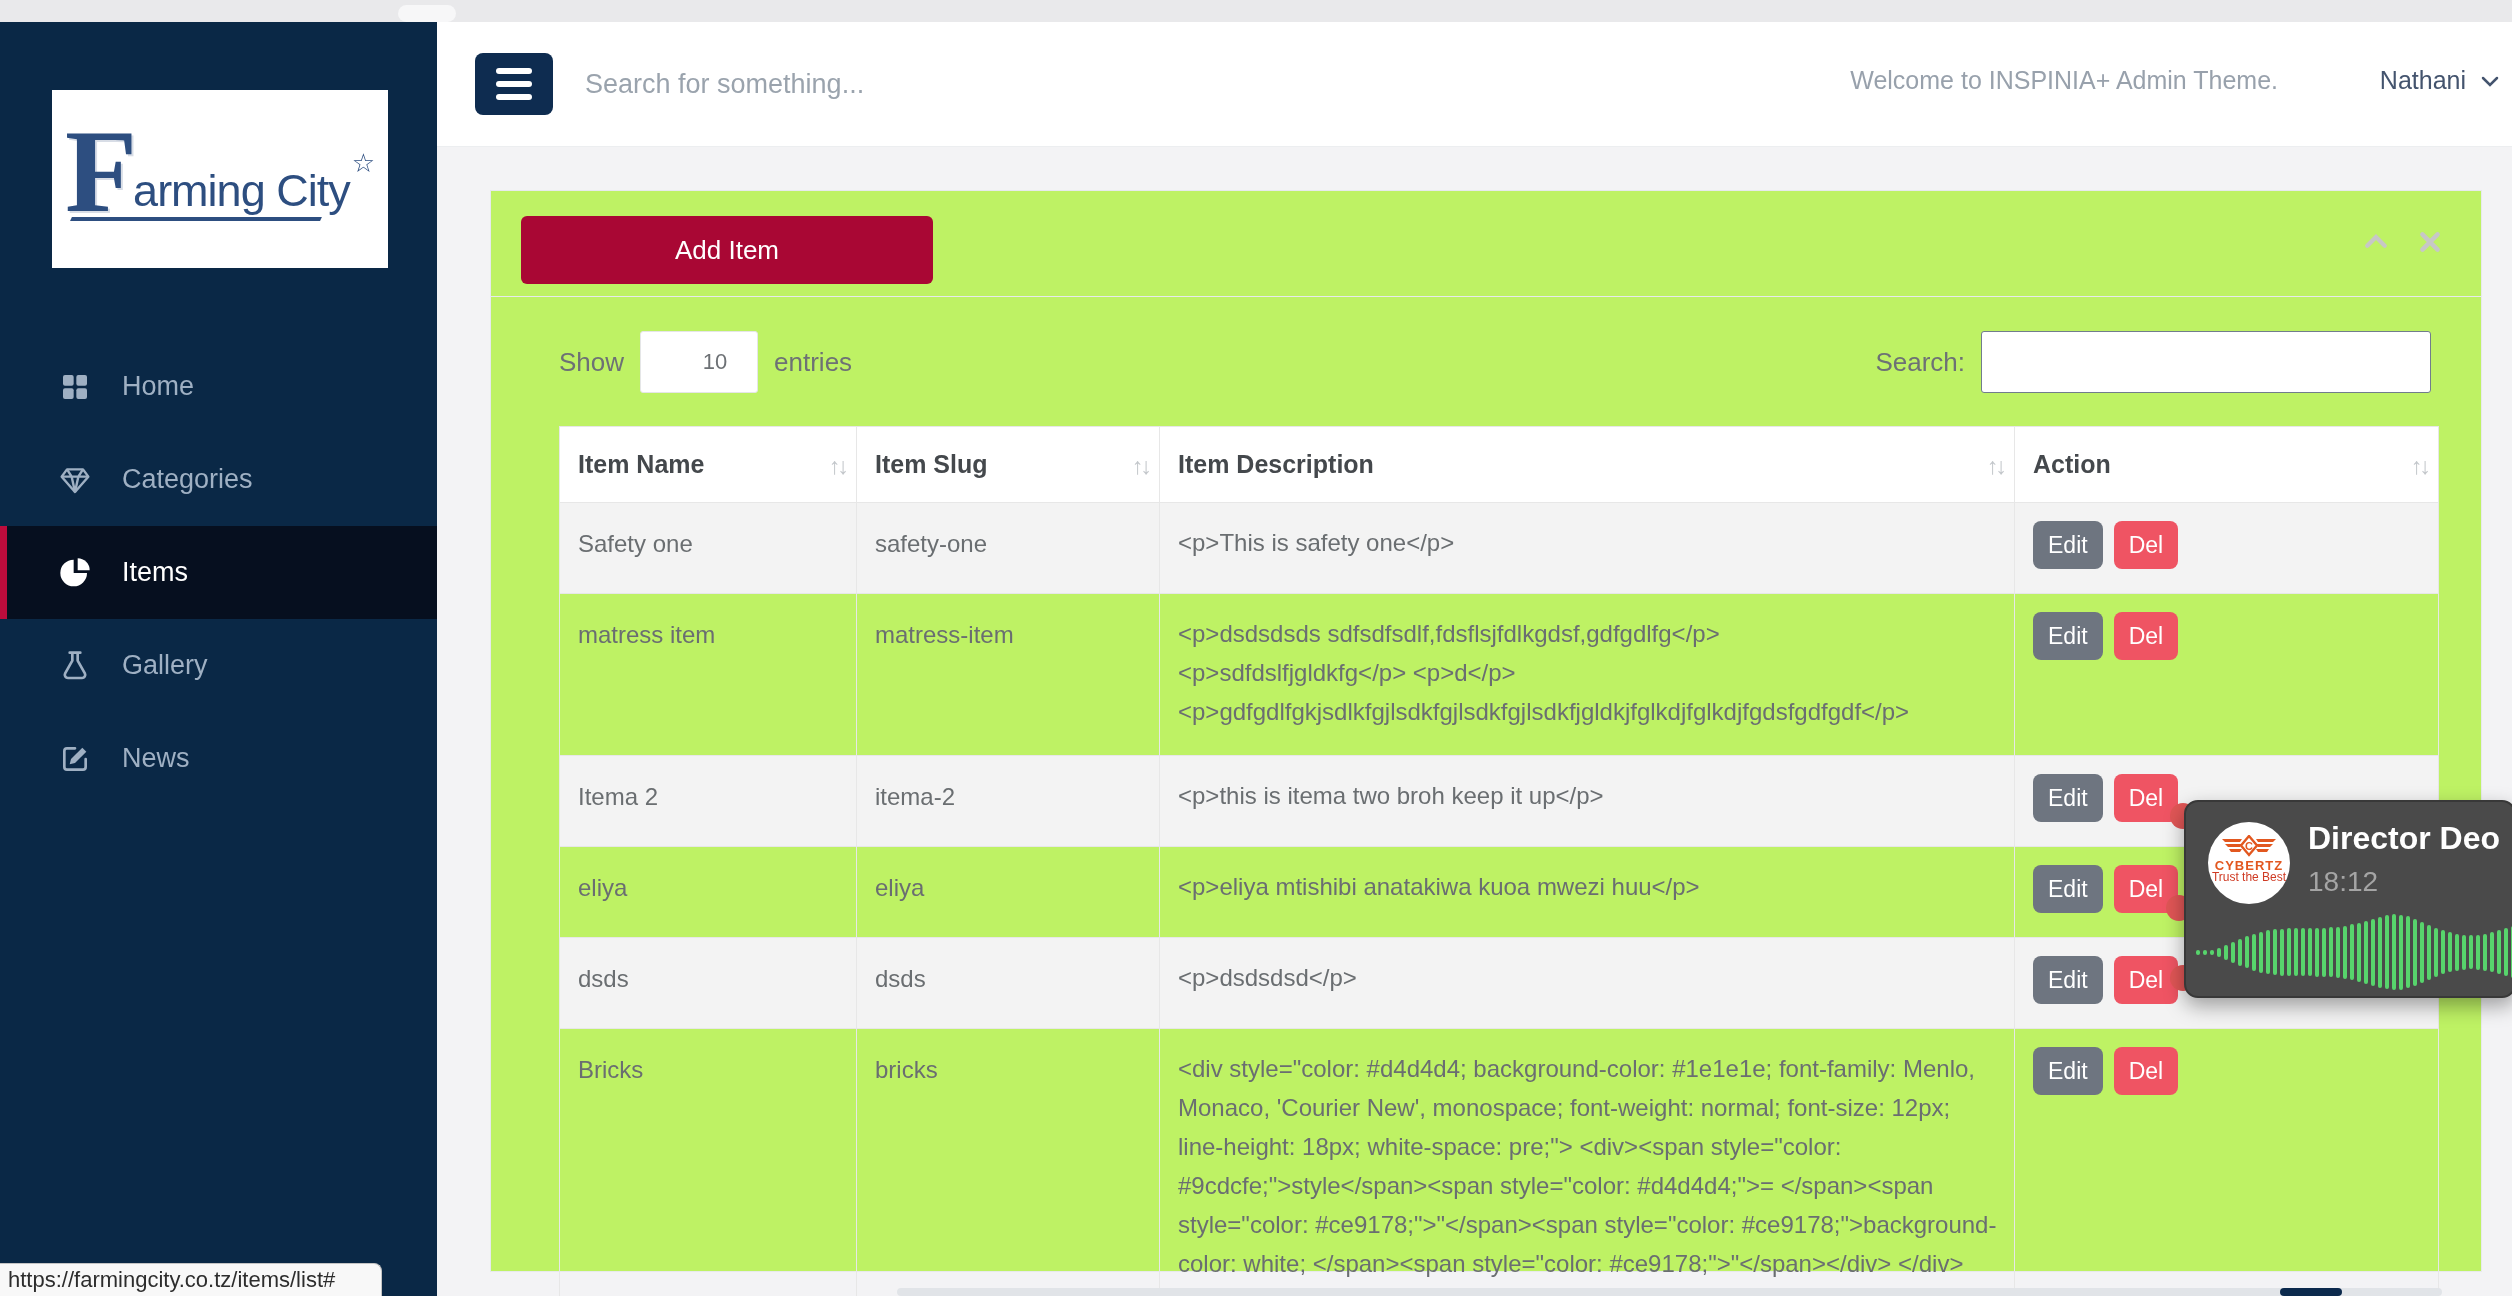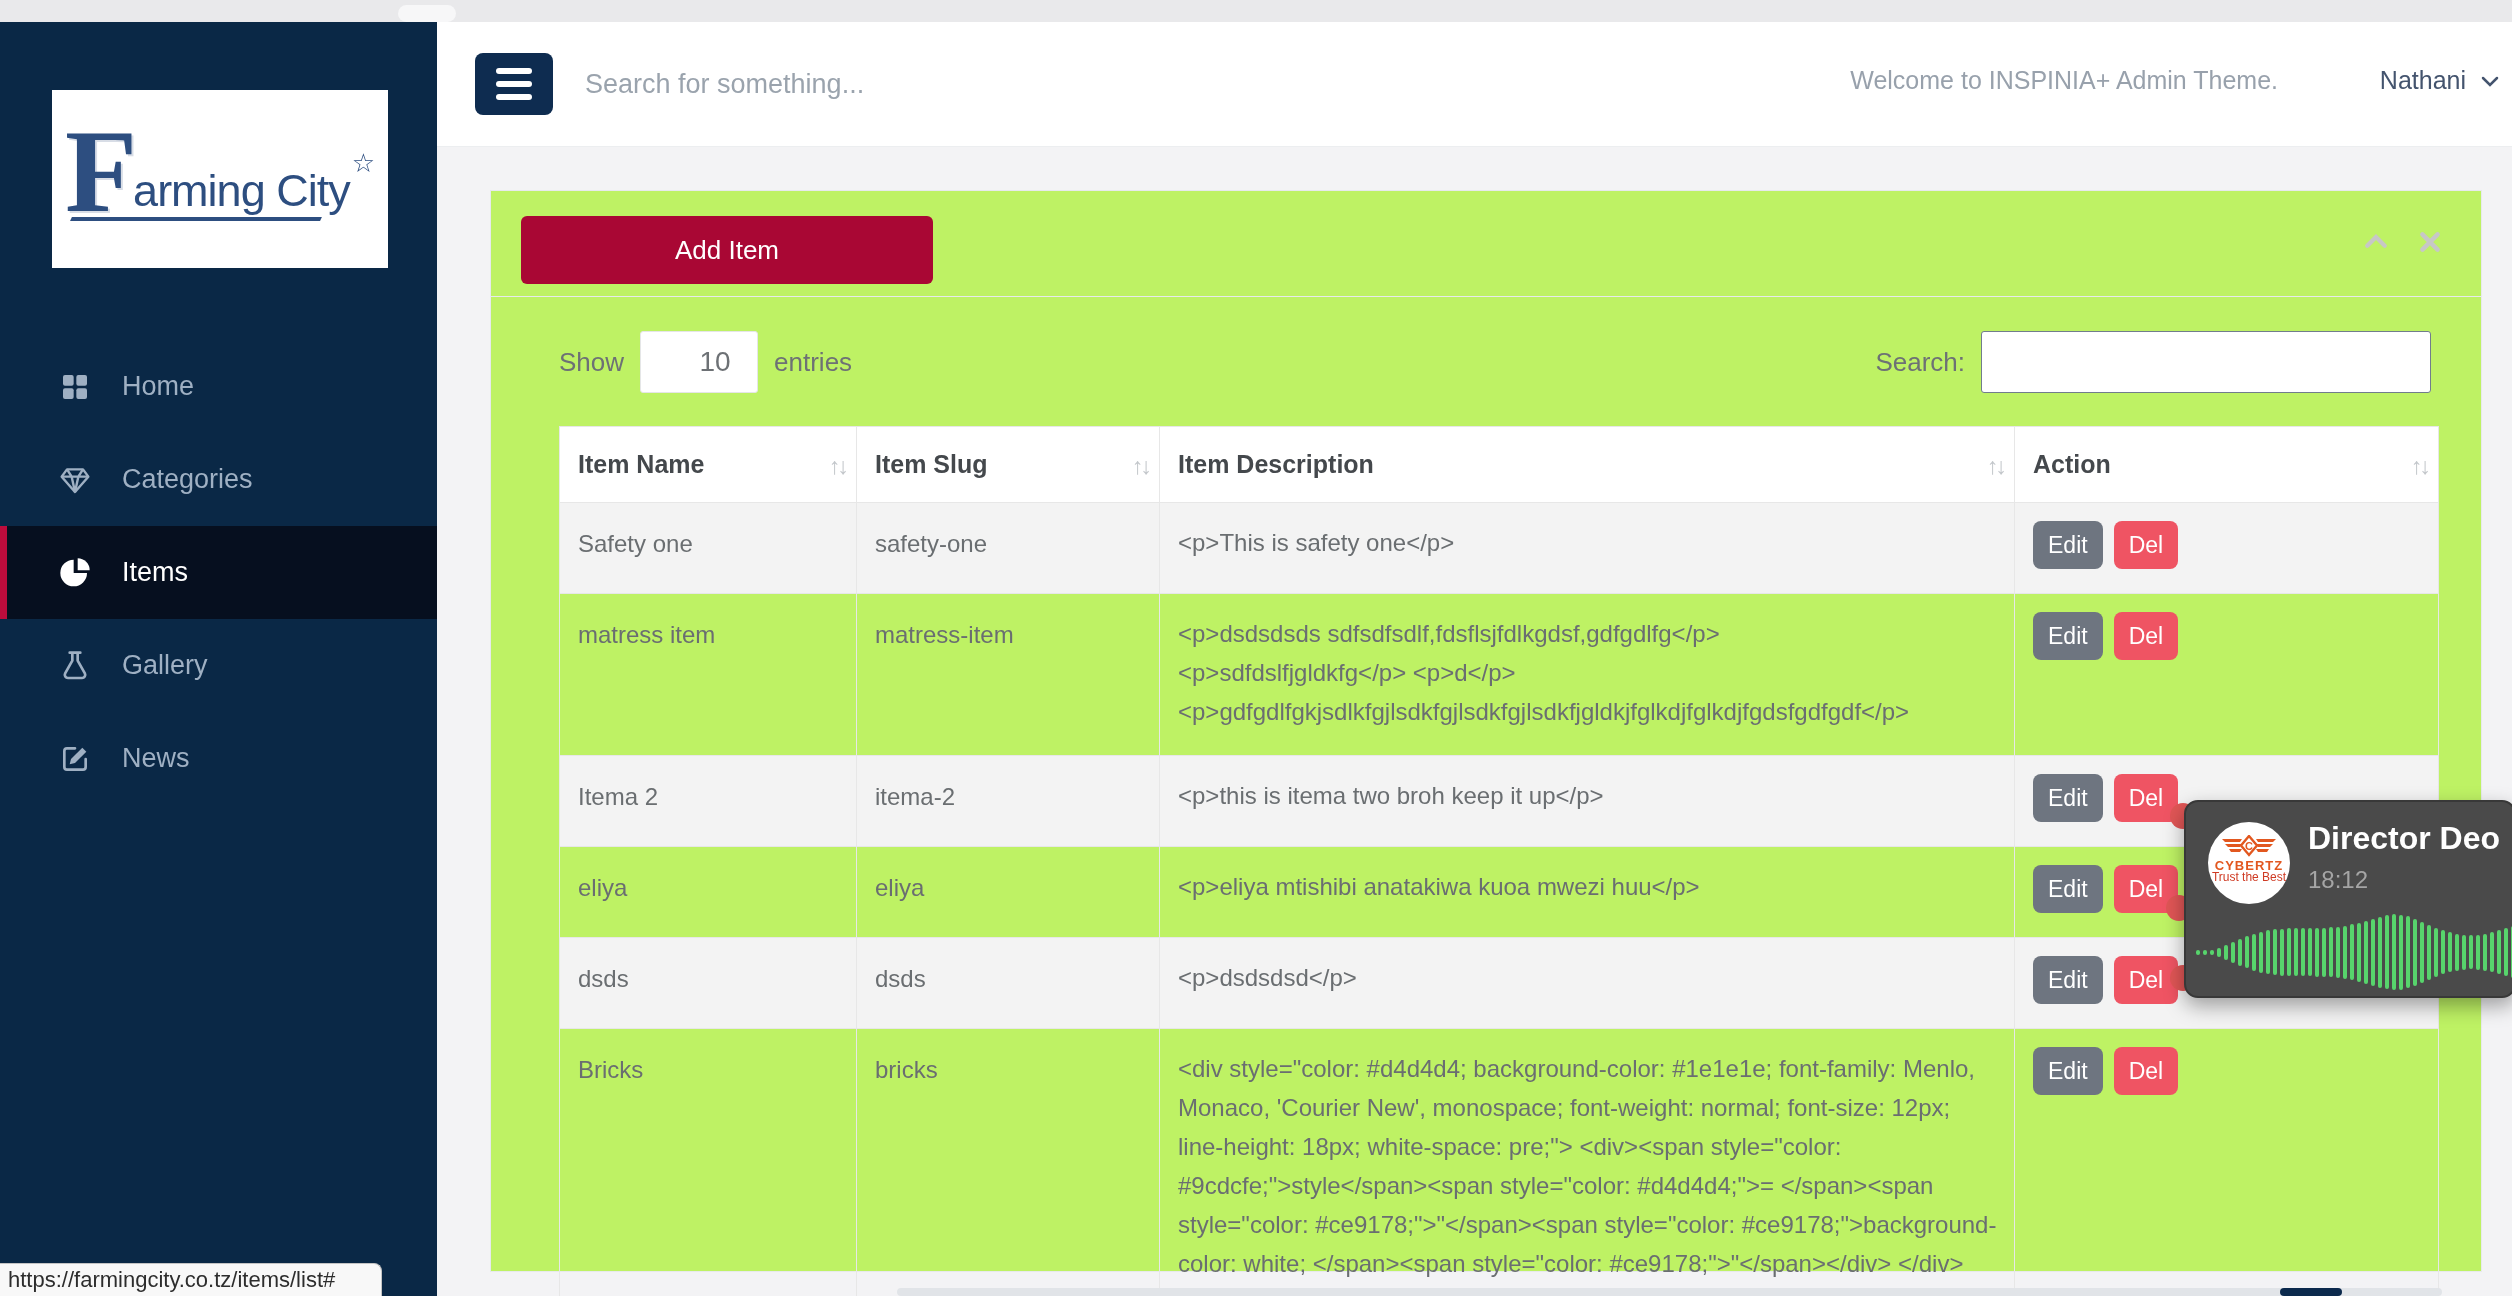--- a/index.html
+++ b/index.html
@@ -38,21 +38,21 @@
 
   
   .content { position:absolute; left:437px; top:147px; width:2075px; height:1149px; background:#f3f3f5; }
   .panel { position:absolute; left:53px; top:43px; width:1992px; height:1082px; background:#bef264; border:1px solid #e7eaec; }
   .panel-head { position:relative; height:106px; border-bottom:1px solid #e7eaec; }
   .add-item { position:absolute; left:30px; top:25px; width:412px; height:68px; background:#a90734; color:#fff; font-size:26px; border:none; border-radius:6px; cursor:pointer; }
   .panel-tools { position:absolute; right:38px; top:36px; display:flex; gap:26px; align-items:center; }
   .tool { color:#c7c7c7; cursor:pointer; display:flex; }
 
   .show-group { position:absolute; left:68px; top:140px; display:flex; align-items:center; gap:16px; font-size:26px; color:#6d7175; }
-  .entries-select { width:118px; height:62px; border:1px solid #e5e6e7; border-radius:3px; display:flex; align-items:center; justify-content:center; font-size:28px; color:#6d7175; cursor:pointer; background:#fff;padding-left:32px; }
+  .entries-select { width:118px; height:62px; border:1px solid #e5e6e7; border-radius:3px; display:flex; align-items:center; justify-content:center; font-size:22px; color:#6d7175; cursor:pointer; background:#fff;padding-left:32px; }
   .search-group { position:absolute; right:50px; top:140px; display:flex; align-items:center; gap:16px; font-size:26px; color:#6d7175; }
   .table-search { width:450px; height:62px; border:1px solid #717d8c; border-radius:3px; font-size:26px; color:#444; padding:0 14px; outline:none; }
 
   .table-wrap { position:absolute; left:68px; top:235px; width:1879px; }
   table { border-collapse:collapse; table-layout:fixed; width:100%; }
   th, td { border:1px solid #e7e7e7; text-align:left; }
   th { padding:20px 18px; height:76px; font-size:25px; color:#44484c; font-weight:700; position:relative; background:#fff; }
   .sort { position:absolute; right:10px; top:26px; font-size:23px; color:#c3c7cb; letter-spacing:-3px; font-weight:400; cursor:pointer; }
   td { vertical-align:top; font-size:24px; color:#6a6e71; padding:24px 18px; line-height:33px; }
   td.desc { line-height:39px; padding-top:20px; padding-right:12px; white-space:pre-wrap; word-wrap:break-word; }
@@ -67,21 +67,21 @@
 
   
   .player-wrap { position:absolute; left:2168px; top:795px; width:346px; height:208px; z-index:20; }
   .dot { position:absolute; width:26px; height:26px; border-radius:50%; background:#e05656; }
   .player-card { position:absolute; left:16px; top:5px; width:332px; height:198px; background:#4a4a4a; border:2px solid #383838; border-radius:14px; box-shadow:0 8px 20px rgba(0,0,0,.35); overflow:hidden; }
   .avatar { position:absolute; left:22px; top:20px; width:82px; height:82px; border-radius:50%; background:#fff; text-align:center; overflow:hidden; }
   .emblem { margin-top:13px; height:24px; }
   .cy-name { font-size:13px; font-weight:700; color:#e2571f; letter-spacing:1px; line-height:14px; }
   .cy-sub { font-size:12px; color:#cf3a23; line-height:9px; }
   .pl-title { position:absolute; left:122px; top:18px; font-size:32px; font-weight:700; color:#fff; white-space:nowrap; }
-  .pl-time { position:absolute; left:122px; top:64px; font-size:24px; color:#a5a5a5; }
+  .pl-time { position:absolute; left:122px; top:64px; font-size:28px; color:#a5a5a5; }
   .wave { position:absolute; left:10px; top:110px; width:318px; height:80px; display:flex; align-items:center; gap:3px; overflow:hidden; }
   .wave i { width:4px; flex:none; background:#57d46c; border-radius:2px; }
 
   
   .status-bar { position:absolute; left:0; top:1263px; width:382px; height:44px; background:#f8f8f8; border:1px solid #c4c4c4; border-left:none; border-bottom:none; border-top-right-radius:8px; z-index:30; font-size:22px; color:#2d2d2d; line-height:31px; padding-left:8px; white-space:nowrap; overflow:hidden; }
 </style>
 </head>
 <body>
 
 <div class="screen">

